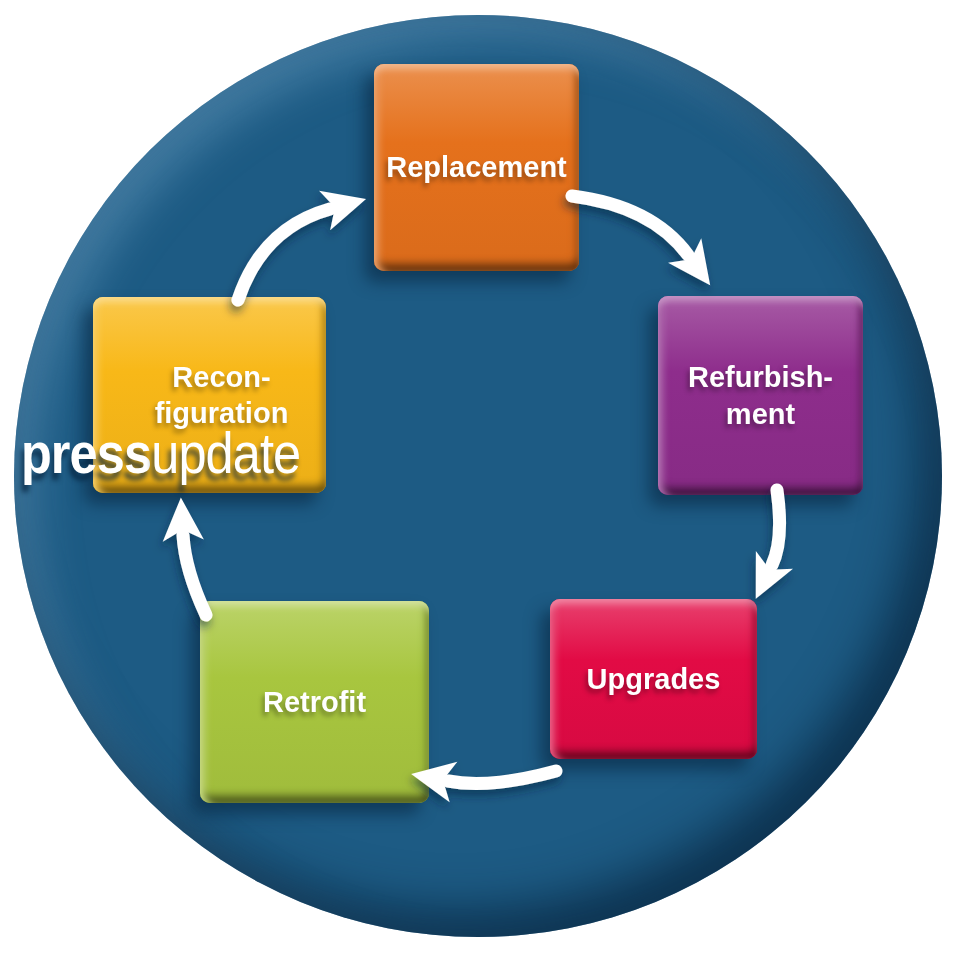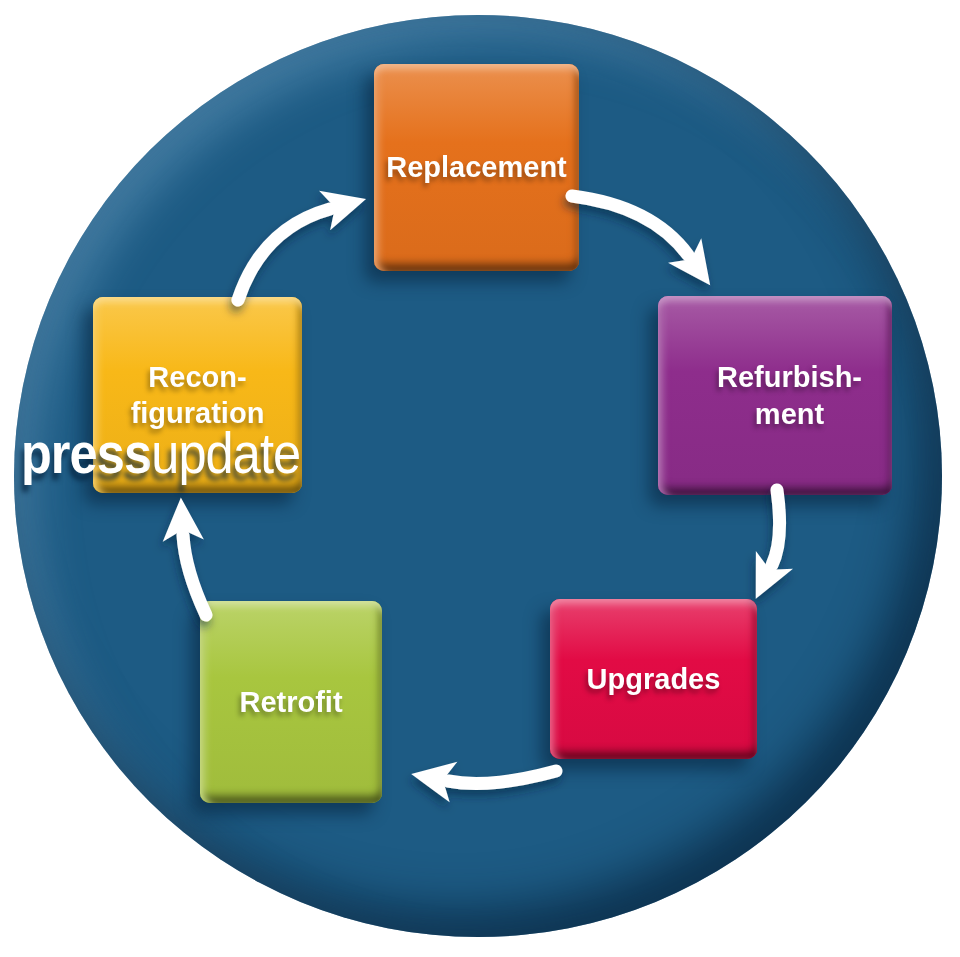--- a/index.html
+++ b/index.html
@@ -32,21 +32,21 @@
   .node {
     position: absolute;
     border-radius: 10px;
     display: flex;
     align-items: center;
     justify-content: center;
   }
   .n0 { left: 374px; top: 64px;  width: 205px; height: 207px; }
   .n1 { left: 658px; top: 296px; width: 205px; height: 199px; }
   .n2 { left: 550px; top: 599px; width: 207px; height: 160px; }
-  .n3 { left: 200px; top: 601px; width: 182px; height: 202px; align-items: center; }
+  .n3 { left: 200px; top: 601px; width: 229px; height: 202px; align-items: center; }
   .n4 { left: 93px;  top: 297px; width: 209px; height: 196px; }
   .node .label {
     color: var(--label, #ffffff);
     font-weight: 700;
     font-size: 29px;
     line-height: 1.25;
     text-align: center;
     white-space: pre-line;
     text-shadow: -2px 4px 5px rgba(0, 0, 0, 0.35);
     letter-spacing: 0px;
@@ -95,34 +95,34 @@
 <body>
 
 <div class="stage">
 
   <div class="circle"></div>
 
   <div class="node n0" style="background: linear-gradient(rgb(235, 144, 78) 0%, rgb(229, 113, 28) 38%, rgb(218, 107, 27) 100%); box-shadow: rgb(242, 184, 142) 0px 8px 7px -3px inset, rgb(237, 156, 96) 8px 0px 7px -3px inset, rgb(103, 51, 13) 0px -10px 8px -3px inset, rgb(172, 85, 21) -7px 0px 7px -3px inset, rgba(3, 28, 52, 0.5) -9px 11px 16px;">
     <span class="label">Replacement</span>
   </div>
 
-  <div class="node n1" style="background: linear-gradient(rgb(167, 91, 165) 0%, rgb(142, 45, 140) 38%, rgb(135, 43, 133) 100%); box-shadow: rgb(199, 150, 198) 0px 8px 7px -3px inset, rgb(176, 108, 175) 8px 0px 7px -3px inset, rgb(64, 20, 63) 0px -10px 8px -3px inset, rgb(107, 34, 105) -7px 0px 7px -3px inset, rgba(3, 28, 52, 0.5) -9px 11px 16px; padding-left: 29px;">
+  <div class="node n1" style="background: linear-gradient(rgb(167, 91, 165) 0%, rgb(142, 45, 140) 38%, rgb(135, 43, 133) 100%); box-shadow: rgb(199, 150, 198) 0px 8px 7px -3px inset, rgb(176, 108, 175) 8px 0px 7px -3px inset, rgb(64, 20, 63) 0px -10px 8px -3px inset, rgb(107, 34, 105) -7px 0px 7px -3px inset, rgba(3, 28, 52, 0.5) -9px 11px 16px;">
     <span class="label">Refurbish-
 ment</span>
   </div>
 
   <div class="node n2" style="background: linear-gradient(rgb(232, 65, 110) 0%, rgb(226, 11, 69) 38%, rgb(215, 10, 66) 100%); box-shadow: rgb(241, 133, 162) 0px 8px 7px -3px inset, rgb(235, 84, 125) 8px 0px 7px -3px inset, rgb(102, 5, 31) 0px -10px 8px -3px inset, rgb(170, 8, 52) -7px 0px 7px -3px inset, rgba(3, 28, 52, 0.5) -9px 11px 16px;">
     <span class="label">Upgrades</span>
   </div>
 
   <div class="node n3" style="background: linear-gradient(rgb(187, 211, 105) 0%, rgb(168, 198, 63) 38%, rgb(160, 188, 60) 100%); box-shadow: rgb(212, 227, 159) 0px 8px 7px -3px inset, rgb(194, 215, 121) 8px 0px 7px -3px inset, rgb(76, 89, 28) 0px -10px 8px -3px inset, rgb(126, 149, 47) -7px 0px 7px -3px inset, rgba(3, 28, 52, 0.5) -9px 11px 16px;">
     <span class="label">Retrofit</span>
   </div>
 
-  <div class="node n4" style="background: linear-gradient(rgb(250, 200, 75) 0%, rgb(248, 184, 24) 38%, rgb(236, 175, 23) 100%); box-shadow: rgb(252, 220, 140) 0px 8px 7px -3px inset, rgb(250, 205, 93) 8px 0px 7px -3px inset, rgb(112, 83, 11) 0px -10px 8px -3px inset, rgb(186, 138, 18) -7px 0px 7px -3px inset, rgba(3, 28, 52, 0.5) -9px 11px 16px;">
+  <div class="node n4" style="background: linear-gradient(rgb(250, 200, 75) 0%, rgb(248, 184, 24) 38%, rgb(236, 175, 23) 100%); box-shadow: rgb(252, 220, 140) 0px 8px 7px -3px inset, rgb(250, 205, 93) 8px 0px 7px -3px inset, rgb(112, 83, 11) 0px -10px 8px -3px inset, rgb(186, 138, 18) -7px 0px 7px -3px inset, rgba(3, 28, 52, 0.5) -9px 11px 16px; padding-left: 24px;">
     <span class="label">Recon-
 figuration</span>
   </div>
 
   <svg class="arrows" width="960" height="957" viewBox="0 0 960 957" xmlns="http://www.w3.org/2000/svg">
     <defs>
       <marker id="ah" viewBox="0 0 10 10" refX="1.6" refY="5" markerWidth="3.6" markerHeight="3.6" orient="auto">
         <path class="head-fill" d="M0.4,0.6 L9.6,5 L0.4,9.4 L2.7,5 Z"></path>
       </marker>
       <filter id="ashadow" x="-40%" y="-40%" width="180%" height="180%">

